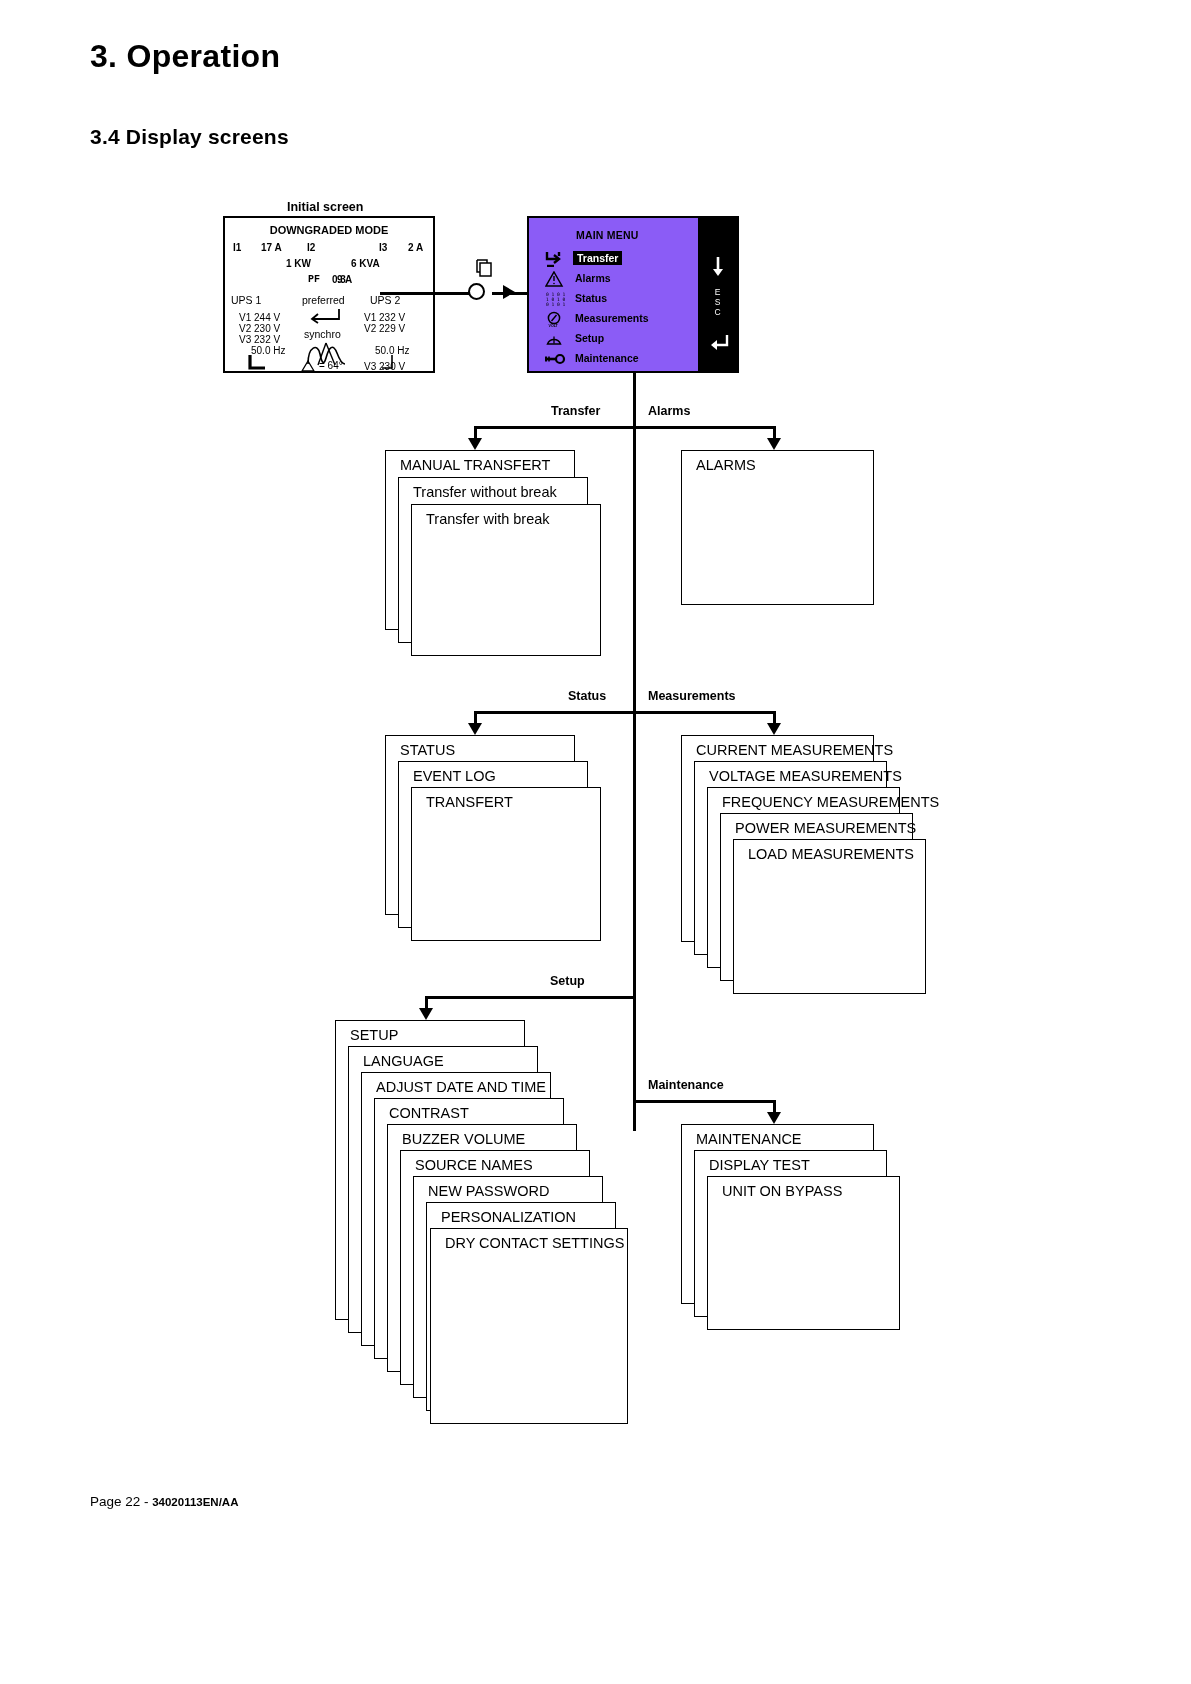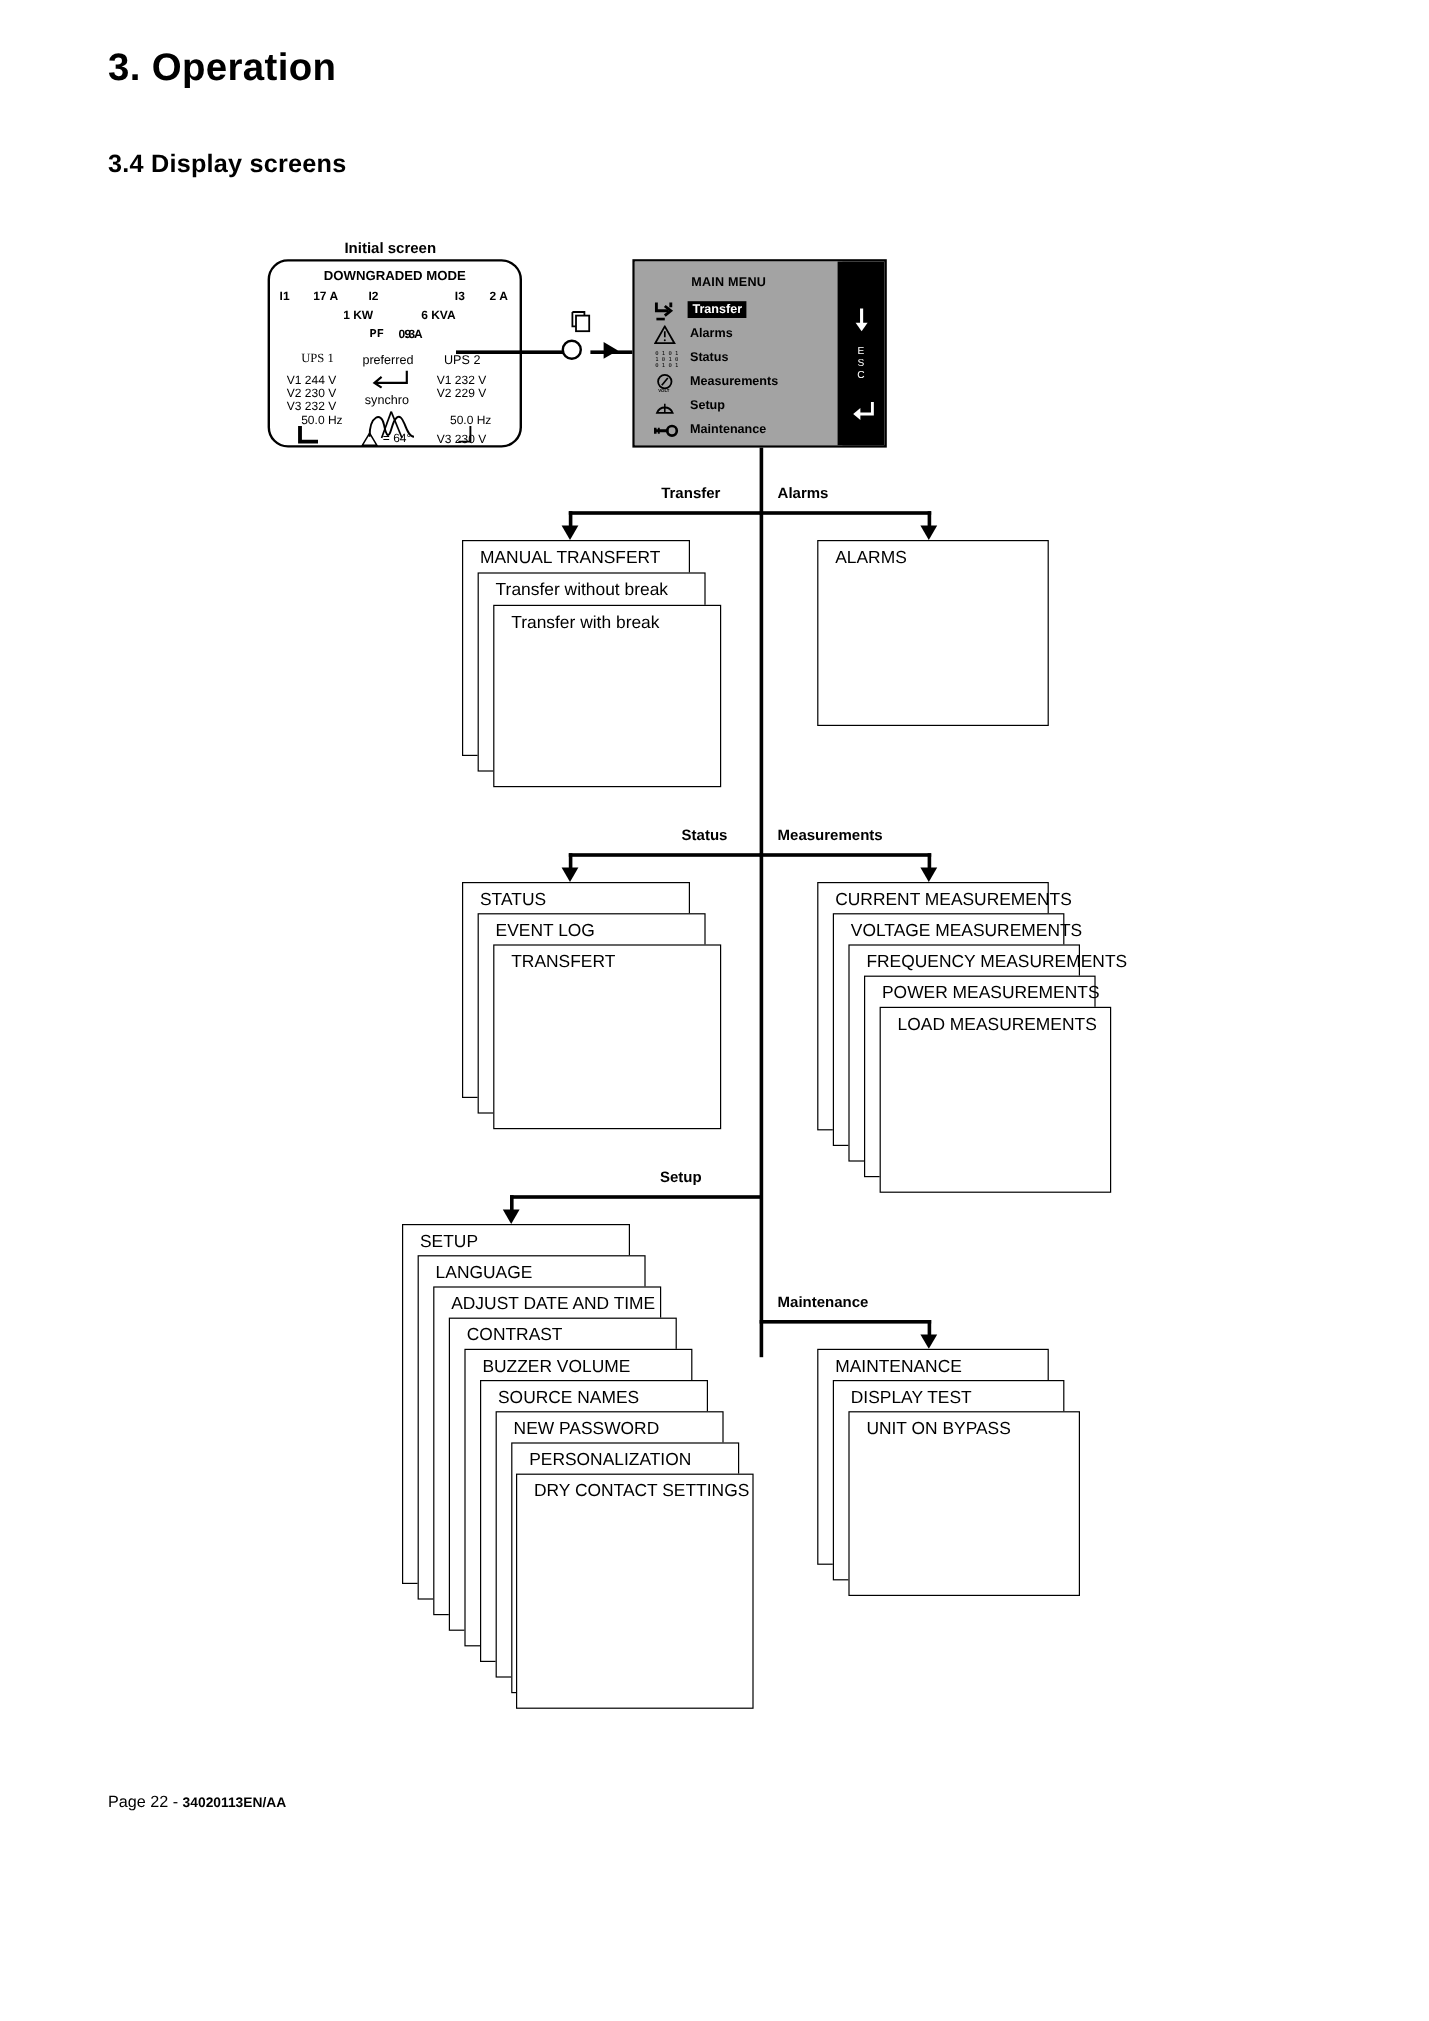--- a/index.html
+++ b/index.html
@@ -88,36 +88,36 @@
 
   
   .screen {
     position: absolute;
     border: 2px solid #000;
     background: #fff;
     box-sizing: border-box;
   }
 
   
-  #initial-screen { left: 223px; top: 216px; width: 212px; height: 157px; border-radius: 17px; }
+  #initial-screen { left: 223px; top: 216px; width: 212px; height: 157px; }
   .ini-title {
     position: absolute; left: 0; right: 0; top: 6px;
     text-align: center; font-size: 11px; font-weight: bold;
   }
   .ini-cell { position: absolute; font-size: 10px; font-weight: bold; white-space: nowrap; }
   .ini-lbl  { position: absolute; font-size: 10.5px; white-space: nowrap; }
   .ini-sm   { position: absolute; font-size: 10px; white-space: nowrap; }
   .ups-col  { position: absolute; font-size: 10px; white-space: nowrap; line-height: 11.5px; }
   .ups-head { position: absolute; font-size: 10.5px; white-space: nowrap; }
 
   
   #main-screen { left: 527px; top: 216px; width: 212px; height: 157px; }
   #main-screen-white {
     position: absolute; left: 0; top: 0; width: 173px; height: 100%;
-    background: #a3a3a3; box-sizing: border-box; padding-left: 28px;
+    background: #8b5cf6; box-sizing: border-box; padding-left: 28px;
   }
   #main-screen-black {
     position: absolute; right: 0; top: 0; width: 39px; height: 100%;
     background: #000;
   }
   .mm-title {
     position: absolute; left: 47px; top: 11px;
     font-size: 10.5px; font-weight: bold; letter-spacing: .2px;
   }
   .mm-row {
@@ -181,21 +181,21 @@
     <div class="ini-cell" style="left:154px;top:24px;">I3</div>
     <div class="ini-cell" style="left:183px;top:24px;">2 A</div>
 
     <div class="ini-cell" style="left:61px; top:40px;">1 KW</div>
     <div class="ini-cell" style="left:126px;top:40px;">6 KVA</div>
 
     <div class="ini-cell" style="left:83px; top:56px;font-family:Liberation Mono, monospace;">PF</div>
     <div class="ini-cell" style="left:107px;top:56px;">0.3</div>
 
     
-    <div class="ups-head" style="left:26px; top:76px;font-family:Liberation Serif, serif;">UPS 1</div>
+    <div class="ups-head" style="left:6px; top:76px;">UPS 1</div>
     <div class="ups-col" style="left:14px; top:94px;">V1   244 V</div>
     <div class="ups-col" style="left:14px; top:105px;">V2   230 V</div>
     <div class="ups-col" style="left:14px; top:116px;">V3   232 V</div>
     <div class="ups-col" style="left:26px; top:127px;">50.0 Hz</div>
 
     
     <div class="ups-head" style="left:145px; top:76px;">UPS 2</div>
     <div class="ups-col" style="left:139px; top:94px;">V1   232 V</div>
     <div class="ups-col" style="left:139px; top:105px;">V2   229 V</div>
     <div class="ups-col" style="left:139px; top:116px;margin-top:27px;">V3   230 V</div>

